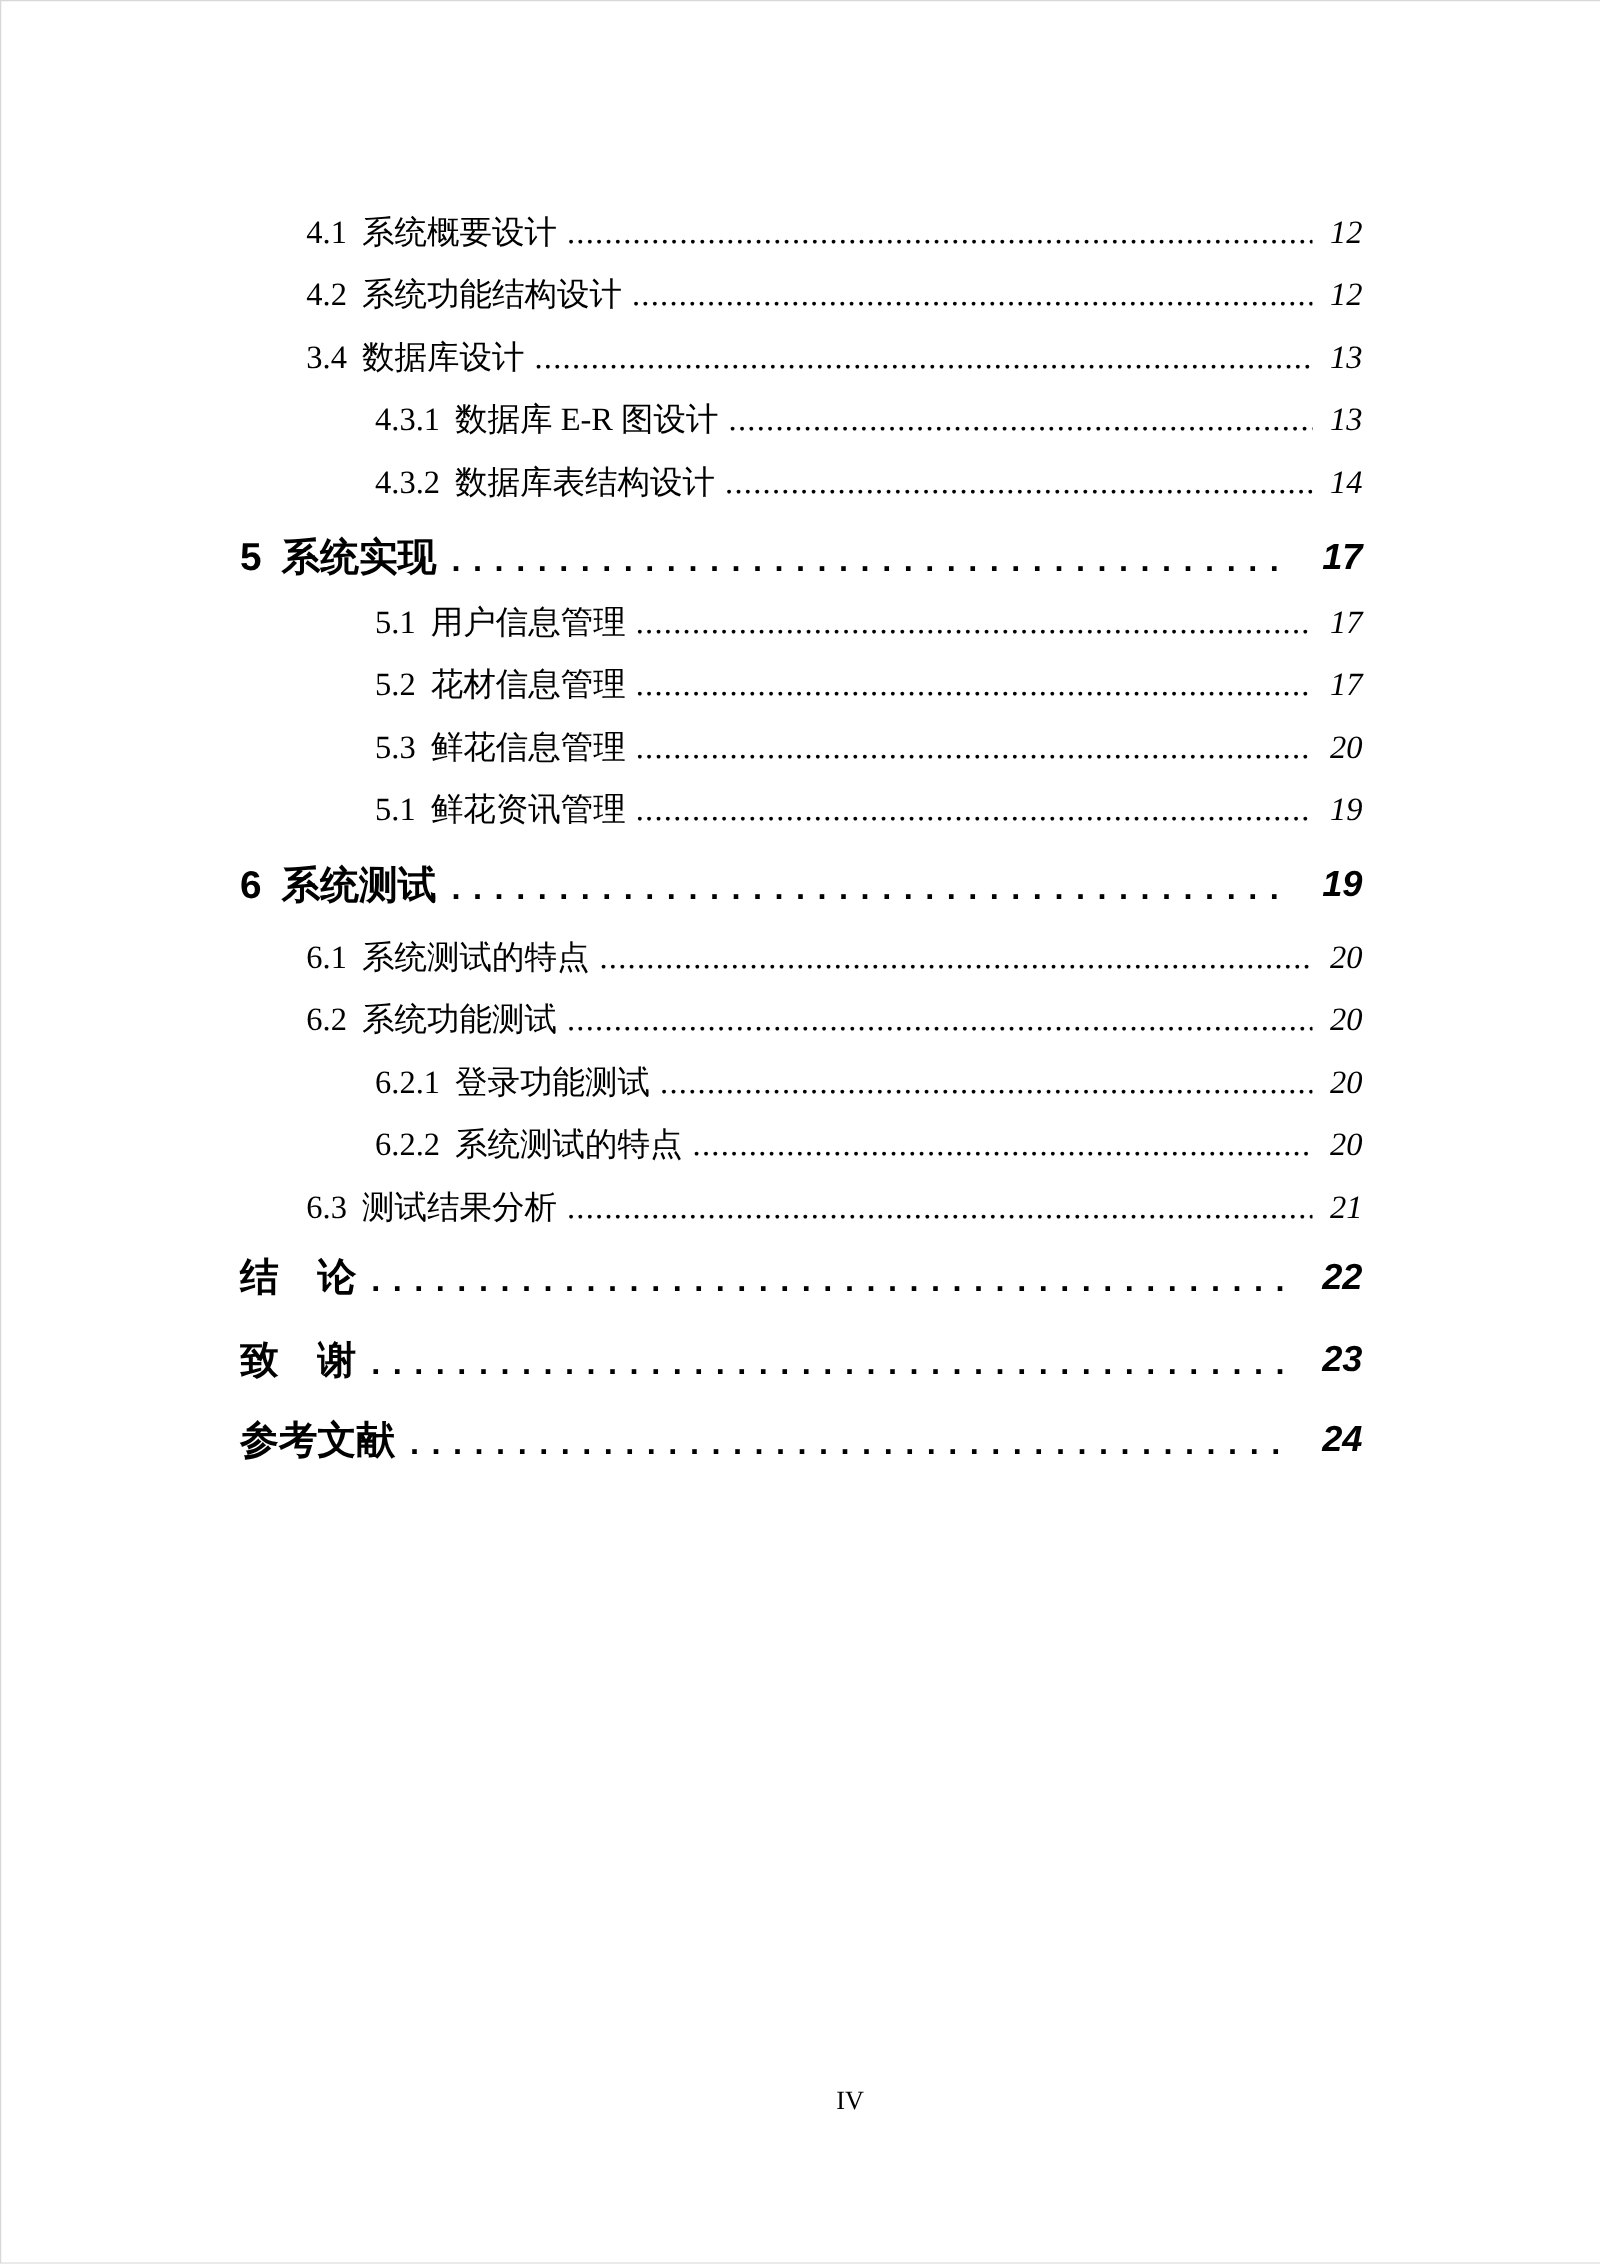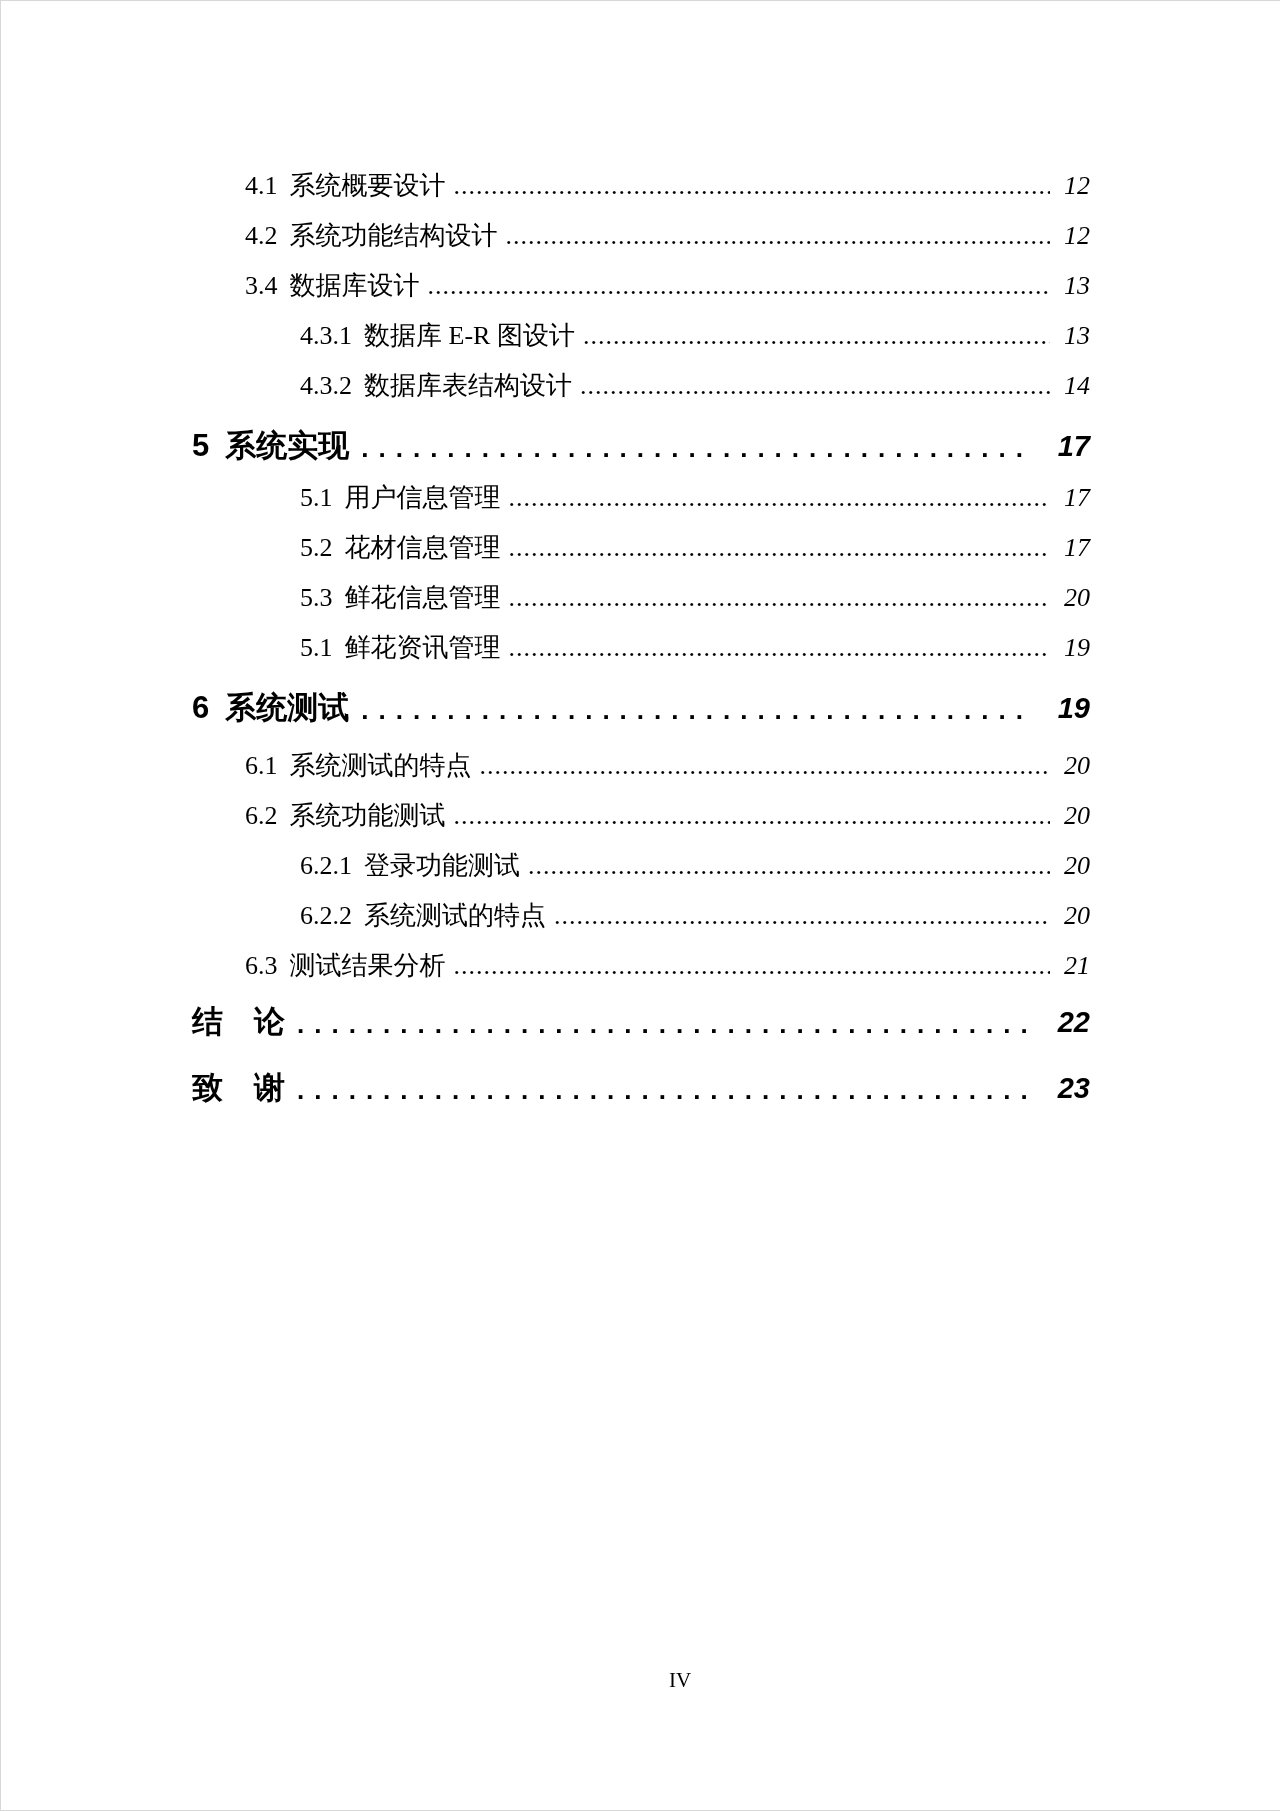--- a/index.html
+++ b/index.html
@@ -215,19 +215,25 @@
       <span class="pg">22</span>
     </div>
 
     <div class="toc-row level-1 end-b">
 
       <span class="title">致　谢</span>
       <span class="dots"></span>
       <span class="pg">23</span>
     </div>
 
+    <div class="toc-row level-1 end-c">
+
+      <span class="title">参考文献</span>
+      <span class="dots"></span>
+      <span class="pg">24</span>
+    </div>
 
   </div>
 
   <div class="footer">
     <span>IV</span>
   </div>
 </div>
 
 </body></html>

